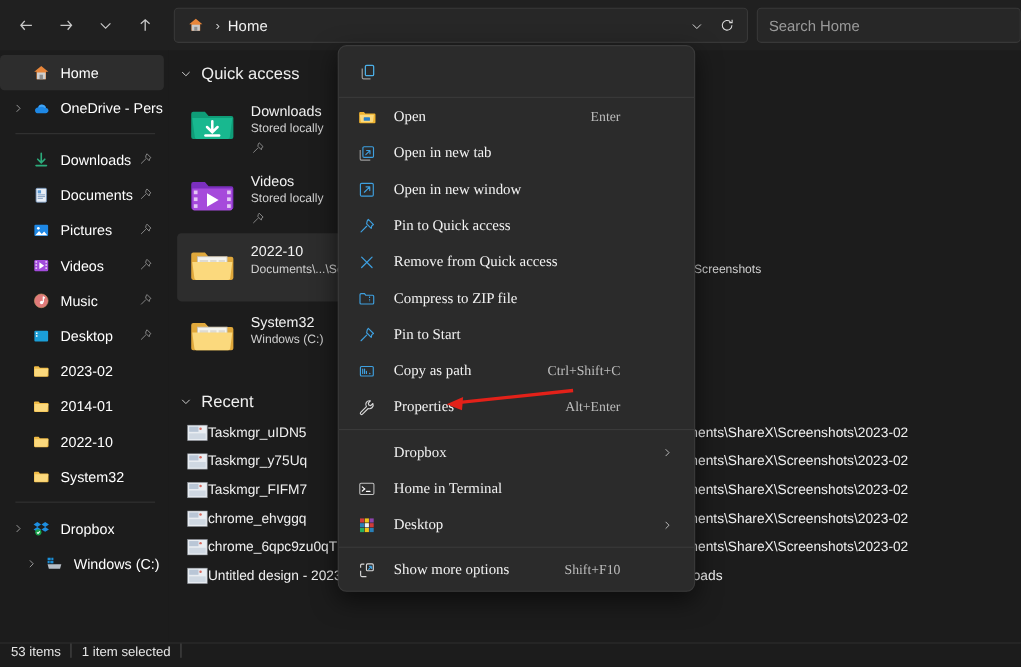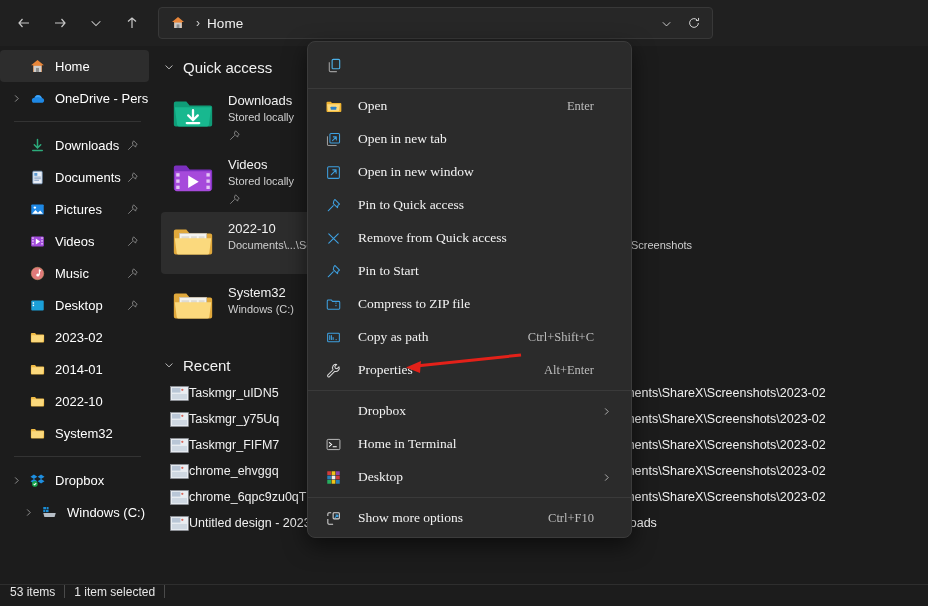--- a/index.html
+++ b/index.html
@@ -116,21 +116,21 @@
   }
   .ctx-header { height: 46px; display:flex; align-items:center; padding-left: 12px; }
   .ctx-hdr-ico { width: 28px; height: 28px; display:flex; align-items:center; justify-content:center; }
   .ctx-divider { height: 1px; background: #3a3a3a; margin: 0; }
   .ctx-item {
     height: 32px; display:flex; align-items:center; padding: 0 12px 0 12px;
     margin: 1px 3px; border-radius: 4px; position: relative;
   }
   .ctx-ico { width: 20px; height: 20px; flex:0 0 20px; display:flex; align-items:center; justify-content:center; }
   .ctx-label { font-size: 13.5px; color: #f2f2f2; margin-left: 15px; white-space: nowrap; }
-  .ctx-accel { position:absolute; right: 34px; font-size: 12.5px; color: #bdbdbd; }
+  .ctx-accel { position:absolute; right: 64px; font-size: 12.5px; color: #bdbdbd; }
   .ctx-sub { position:absolute; right: 16px; color:#c8c8c8; display:flex; align-items:center;}
   .ctx-item.noicon .ctx-label { margin-left: 35px; }
 
   
   .arrow-layer { position:absolute; left:0; top:0; width:928px; height:606px; pointer-events:none; z-index: 60;}
 </style>
 </head>
 <body>
 
 <div id="app">
@@ -174,20 +174,23 @@
           </svg>
       </div>
       <div class="addr-ico">
         <svg width="14" height="14" viewBox="0 0 16 16" fill="none" stroke="currentColor" stroke-width="1.1">
           <path d="M13 8a5 5 0 1 1-1.6-3.7"></path>
             <path d="M13.2 2.2v3h-3"></path>
         </svg>
       </div>
     </div>
 
+    <div class="searchbar">
+      <span title="Search Home">Search Home</span>
+    </div>
   </div>
 
   <div class="sidebar">
     <div style="height:4px"></div>
     <div id="sidebar-host">
         <div class="sb-item sel">
           <span class="sb-chev"></span>
           <span class="sb-ico">
             <svg width="17" height="17" viewBox="0 0 18 18">
               <path d="M9 2.2L2.2 7.6h2.2v7.2h9.2V7.6h2.2z" fill="#e8863a"></path>
@@ -677,34 +680,34 @@
           <span class="ctx-ico">
             <svg width="17" height="17" viewBox="0 0 18 18" fill="none" stroke="#3ea0e0" stroke-width="1.2" stroke-linecap="round">
               <path d="M4 4l10 10M14 4L4 14"></path>
             </svg>
           </span>
           <span class="ctx-label">Remove from Quick access</span>
         </div>
         <div class="ctx-item">
           <span class="ctx-ico">
             <svg width="17" height="17" viewBox="0 0 18 18" fill="none" stroke="#3ea0e0" stroke-width="1.1">
+              <path d="M2.4 5.2a1 1 0 0 1 1-1h3.3l1.2 1.5h6.7a1 1 0 0 1 1 1v6.4a1 1 0 0 1-1 1H3.4a1 1 0 0 1-1-1z"></path>
+              <path d="M11.6 6.9v5.4" stroke-dasharray="1.4 1.2"></path>
+            </svg>
+          </span>
+          <span class="ctx-label">Compress to ZIP file</span>
+        </div>
+        <div class="ctx-item">
+          <span class="ctx-ico">
+            <svg width="17" height="17" viewBox="0 0 18 18" fill="none" stroke="#3ea0e0" stroke-width="1.1">
               <path d="M10.4 2.6l5 5-1.6 1.1-.6 2.6-4.4-4.4.5-2.6z" stroke-linejoin="round"></path>
               <path d="M8.8 9.2L3.4 14.6" stroke-linecap="round"></path>
             </svg>
           </span>
           <span class="ctx-label">Pin to Start</span>
-        </div>
-        <div class="ctx-item">
-          <span class="ctx-ico">
-            <svg width="17" height="17" viewBox="0 0 18 18" fill="none" stroke="#3ea0e0" stroke-width="1.1">
-              <path d="M2.4 5.2a1 1 0 0 1 1-1h3.3l1.2 1.5h6.7a1 1 0 0 1 1 1v6.4a1 1 0 0 1-1 1H3.4a1 1 0 0 1-1-1z"></path>
-              <path d="M11.6 6.9v5.4" stroke-dasharray="1.4 1.2"></path>
-            </svg>
-          </span>
-          <span class="ctx-label">Compress to ZIP file</span>
         </div>
         <div class="ctx-item">
           <span class="ctx-ico">
             <svg width="17" height="17" viewBox="0 0 18 18" fill="none" stroke="#3ea0e0" stroke-width="1.1">
               <rect x="2.8" y="4.4" width="12.4" height="9.2" rx="1"></rect>
               <path d="M5 6.8v4.4M6.8 6.8v4.4M8.6 9v2.2" stroke-linecap="round"></path>
               <circle cx="11.8" cy="11.2" r=".7" fill="#3ea0e0" stroke="none"></circle>
             </svg>
           </span>
           <span class="ctx-label">Copy as path</span>
@@ -763,21 +766,21 @@
         <div class="ctx-item">
           <span class="ctx-ico">
             <svg width="17" height="17" viewBox="0 0 18 18" fill="none" stroke="#d8d8d8" stroke-width="1.1">
               <path d="M3 6.4V4.2a1.2 1.2 0 0 1 1.2-1.2h2.4"></path>
               <path d="M3 9.4v4.4a1.2 1.2 0 0 0 1.2 1.2h4.4"></path>
               <rect x="8.6" y="2.8" width="6.6" height="6.6" rx="1"></rect>
               <path d="M13.6 5.2h-2.6M13.6 5.2v2.6M13.6 5.2l-3.2 3.2" stroke="#3ea0e0"></path>
             </svg>
           </span>
           <span class="ctx-label">Show more options</span>
-          <span class="ctx-accel">Ctrl+F10</span>
+          <span class="ctx-accel">Shift+F10</span>
         </div>
       </div>
   </div>
 
   <svg class="arrow-layer">
     <g>
       <line x1="521" y1="355" x2="416" y2="366" stroke="#e32119" stroke-width="3"></line>
       <polygon points="406,367.5 421,361 420,373" fill="#e32119"></polygon>
     </g>
   </svg>

